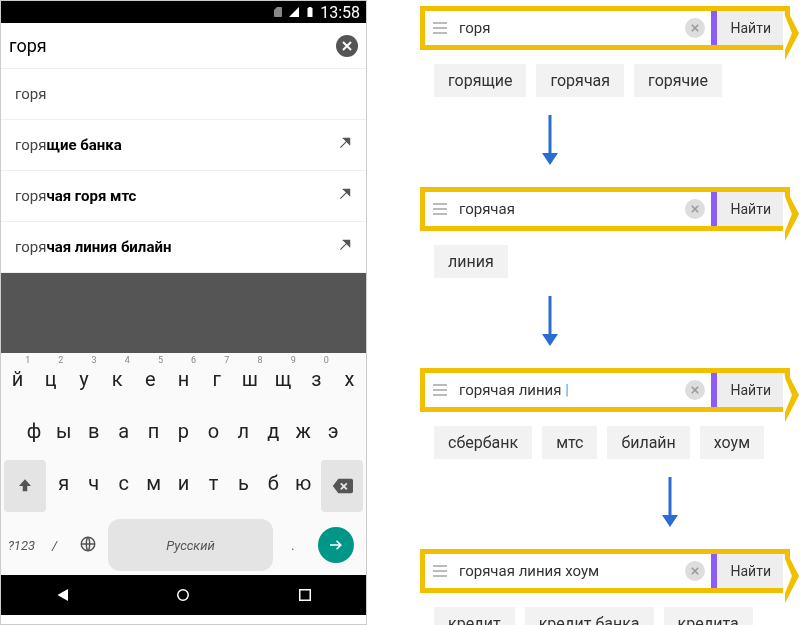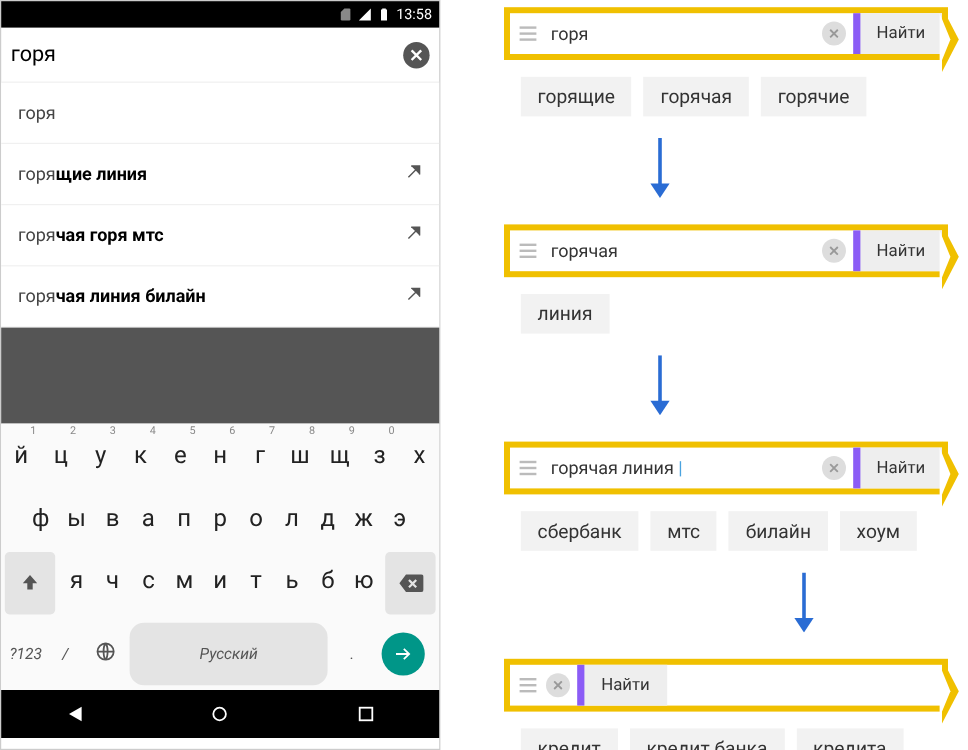--- a/index.html
+++ b/index.html
@@ -7,21 +7,21 @@
 
   
   .phone {
     position: absolute; left: 0; top: 0;
     width: 367px; height: 625px;
     border: 1px solid #ccc;
   }
   .statusbar {
     background: #000; color: #fff; height: 22px;
     display: flex; justify-content: flex-end; align-items: center;
-    padding: 0 6px; font-size: 12px; gap: 4px;
+    padding: 0 6px; font-size: 16px; gap: 4px;
   }
   .statusbar svg { width: 12px; height: 12px; }
 
   .search-row {
     display: flex; align-items: center; height: 46px;
     padding: 0 8px;
     border-bottom: 1px solid #eee;
   }
   .search-input {
     flex: 1; border: none; font-size: 18px; outline: none;
@@ -118,21 +118,21 @@
           <path stroke="#fff" stroke-width="2" d="M1 1l8 8M9 1l-8 8"></path>
         </svg>
     </div>
   </div>
 
   <div class="suggestions" id="sug-list">
       <div class="sug-item">
         <span><span>горя</span><span class="bold"></span></span>
       </div>
       <div class="sug-item">
-        <span><span>горя</span><span class="bold">щие линия</span></span>
+        <span><span>горя</span><span class="bold">щие банка</span></span>
         <span class="sug-arrow"><svg width="14" height="14" viewBox="0 0 24 24">
             <path fill="#555" d="M4 20L20 4M8 4h12v12" stroke="#555" stroke-width="2"></path>
           </svg></span>
       </div>
       <div class="sug-item">
         <span><span>горя</span><span class="bold">чая горя мтс</span></span>
         <span class="sug-arrow"><svg width="14" height="14" viewBox="0 0 24 24">
             <path fill="#555" d="M4 20L20 4M8 4h12v12" stroke="#555" stroke-width="2"></path>
           </svg></span>
       </div>
@@ -300,20 +300,21 @@
     <div class="down-arrow r"><svg viewBox="0 0 20 50">
         <path stroke="#2a6cd4" stroke-width="3" d="M10 0v42" fill="none"></path>
         <path fill="#2a6cd4" d="M10 50l-8-12h16z"></path>
       </svg></div>
     <div class="ybox">
     <div class="burger">
         <span></span>
         <span></span>
         <span></span>
       </div>
+    <div class="ytext">горячая линия хоум</div>
     <div class="yclear">
         <svg viewBox="0 0 10 10">
           <path stroke="#999" stroke-width="2" d="M1 1l8 8M9 1l-8 8"></path>
         </svg>
       </div>
     <div class="ybtn">Найти</div>
     <div class="ybox-tail"></div>
       <div class="ybox-tail-inner"></div>
     </div>
     <div class="chips">

